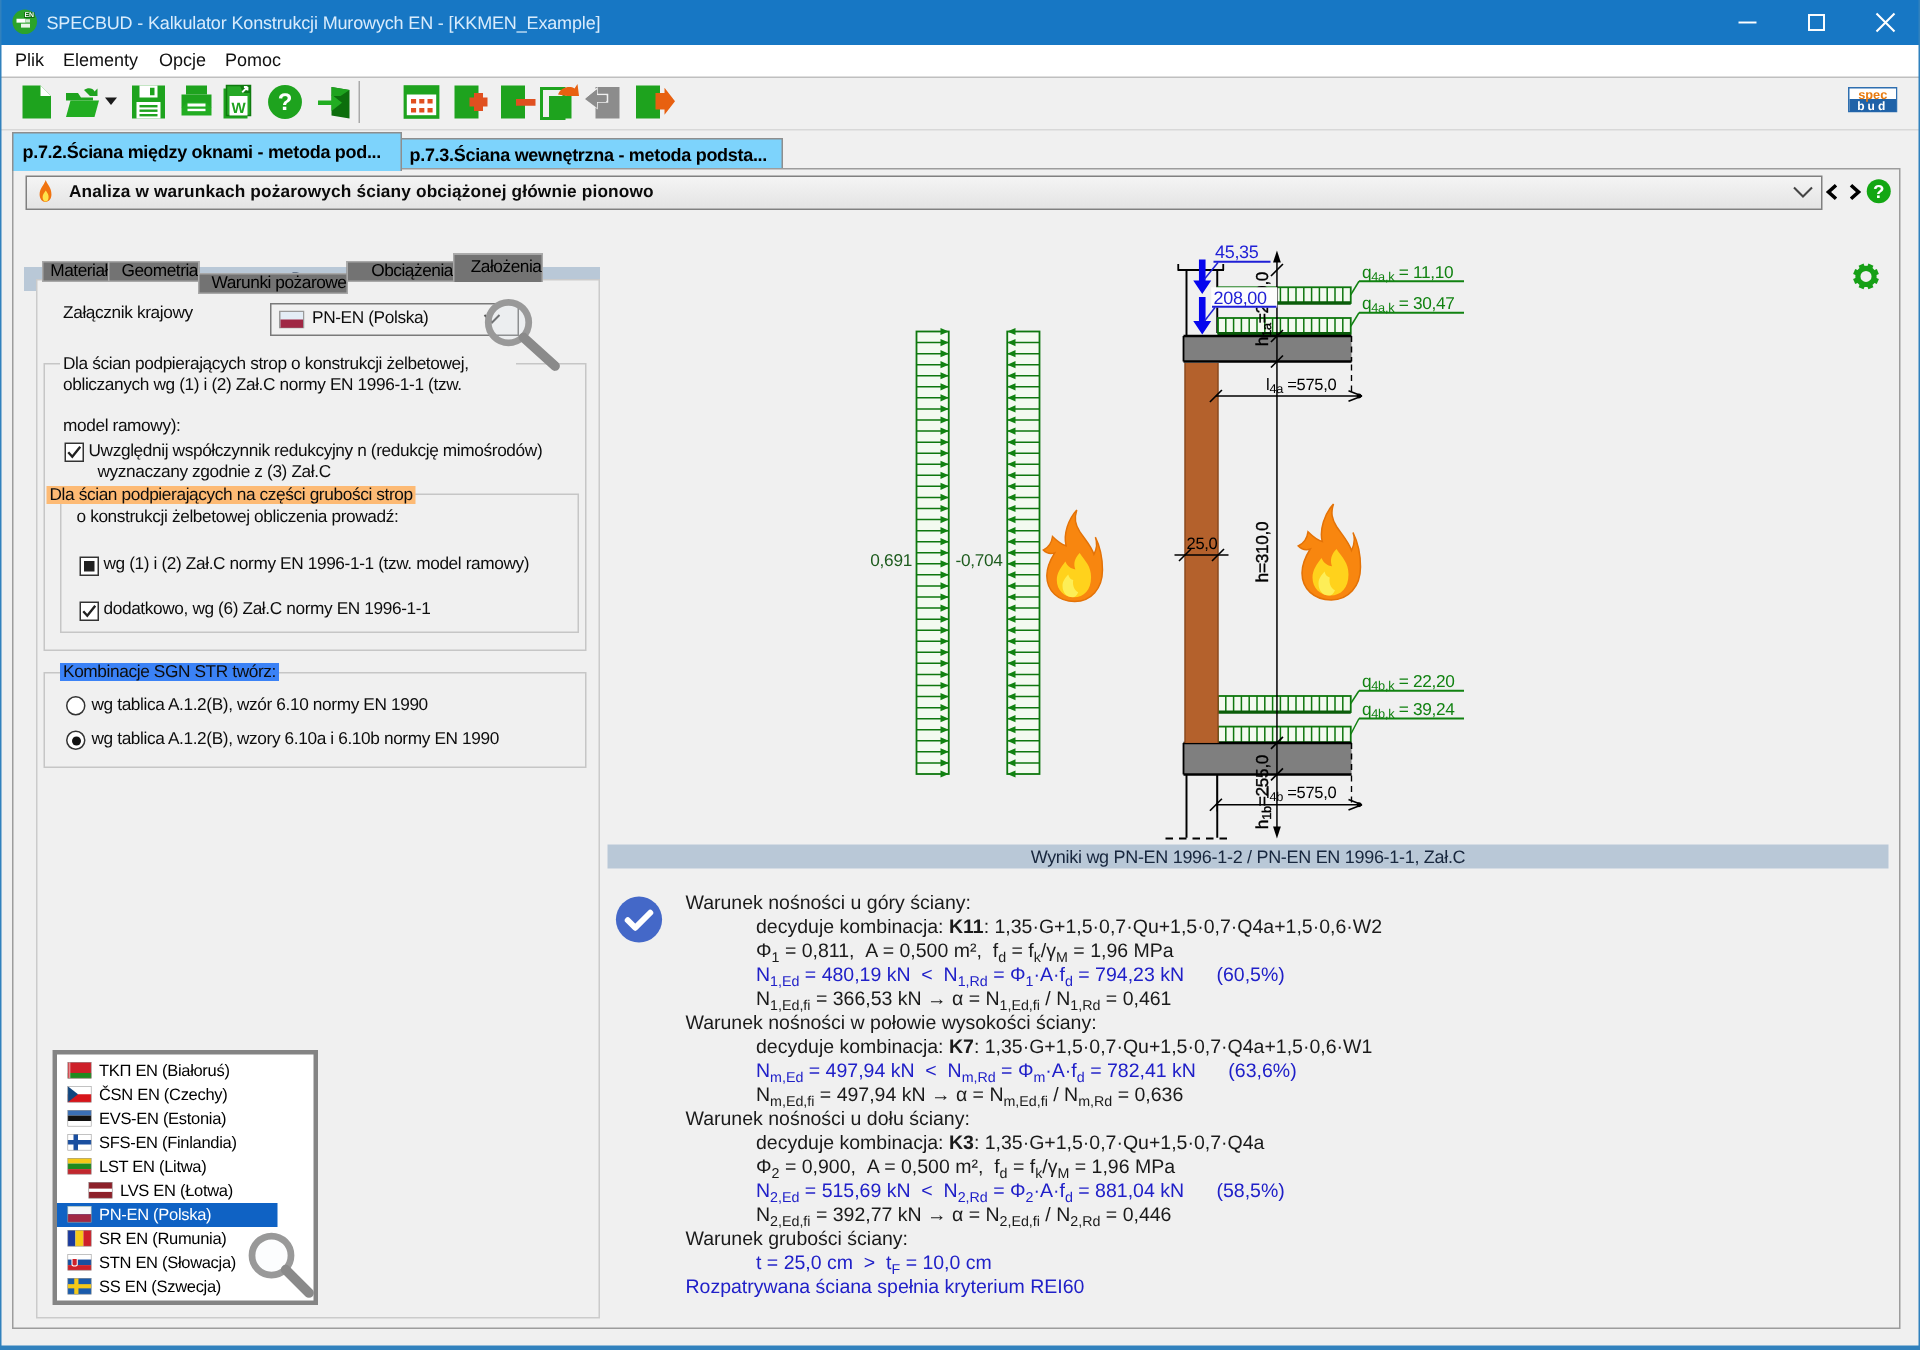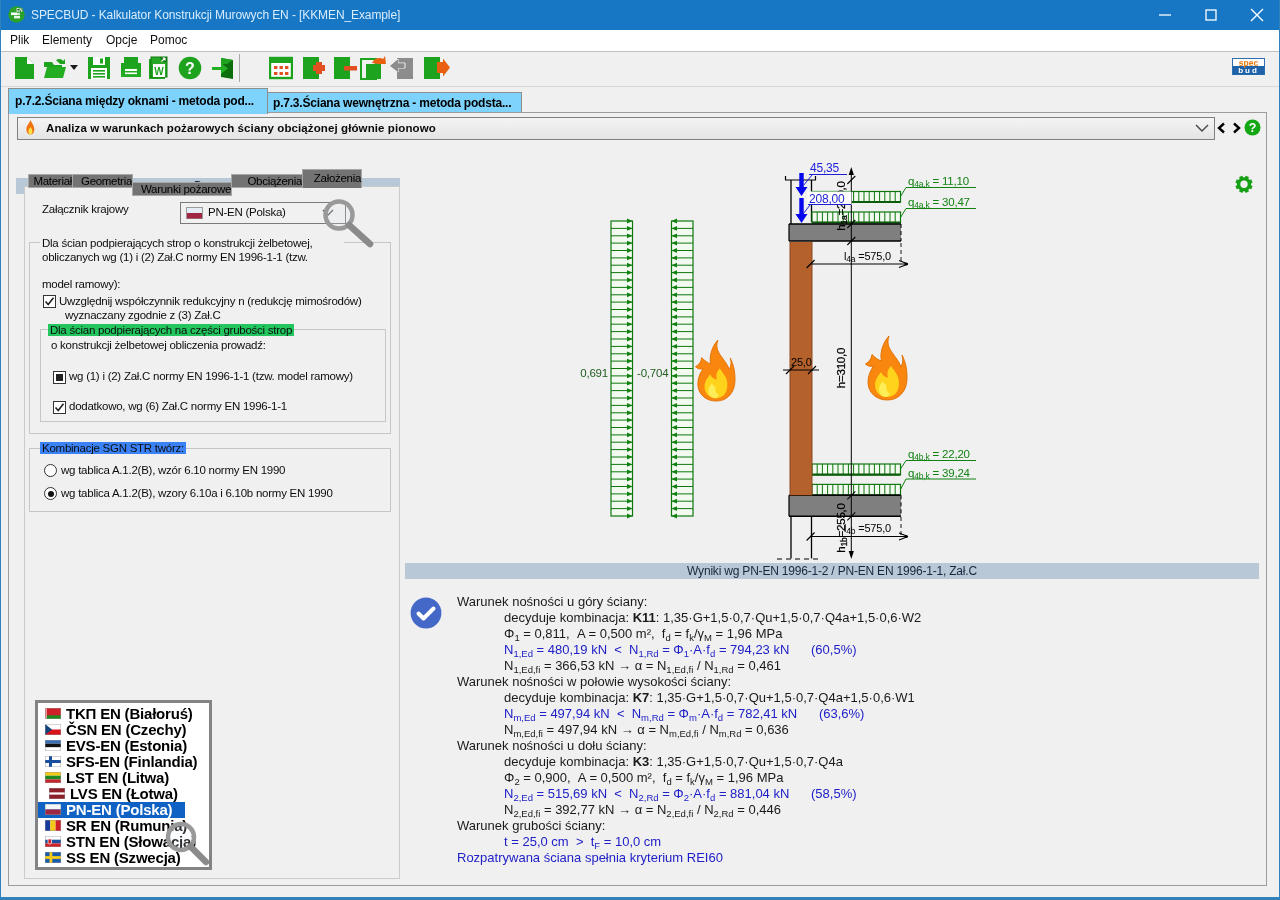--- a/index.html
+++ b/index.html
@@ -15,21 +15,21 @@
 #combotxt{left:46px;top:118px;height:20px;line-height:20px;font-weight:bold;font-size:11.5px;letter-spacing:0.1px;color:#0a0a0a;}
 .hdrbar{background:#b9c8d7;height:16px;line-height:16px;text-align:center;font-size:12px;letter-spacing:-0.2px;color:#17263d;}
 .ltab{position:absolute;border:1px solid #a8a8a8;background:#737373;font-size:11.5px;letter-spacing:-0.3px;text-align:right;white-space:nowrap;}
 #lpanel{left:24px;top:186px;width:374px;height:691px;border:1px solid #cbcbcb;background:#f0f0f0;}
 .txt{font-size:11.5px;letter-spacing:-0.25px;color:#0d0d0d;white-space:nowrap;}
 .grp{position:absolute;border:1px solid #c6c6c6;background:#f0f0f0;}
 .grplbl{position:absolute;background:#f0f0f0;padding:0 2px;}
 .cb{position:absolute;width:11px;height:11px;border:1px solid #333;background:#fff;}
 .rd{position:absolute;width:11px;height:11px;border:1px solid #333;background:#fff;border-radius:50%;}
 #countrylist{left:35px;top:700px;width:171px;height:164px;border:3px solid #848484;background:#fff;}
-.crow{position:absolute;left:0;width:147px;height:16px;line-height:16px;font-size:15px;letter-spacing:-0.2px;color:#000;white-space:nowrap;font-weight:bold;}
+.crow{position:absolute;left:0;width:147px;height:16px;line-height:16px;font-size:11px;letter-spacing:-0.2px;color:#000;white-space:nowrap;}
 .crow .flg{position:absolute;left:7px;top:2px;}
 .crow .ctx{position:absolute;left:28px;top:0;}
 #results{left:457px;top:594px;width:800px;font-size:13px;letter-spacing:0;line-height:16px;color:#1a1a1a;}
 #results div{height:16px;line-height:16px;white-space:nowrap;}
 #results .i{padding-left:47px;}
 #results .b{color:#2020c8;}
 #results sub{font-size:9.5px;letter-spacing:0;vertical-align:baseline;position:relative;top:2.5px;line-height:0;}
 #botborder{left:0;top:897px;width:1280px;height:3px;background:#3181bd;}
 .sideborder{top:0;width:1px;height:900px;background:#3181bd;}
 </style></head>
@@ -216,21 +216,21 @@
 <div class="abs txt" style="left:42px;top:251px">obliczanych wg (1) i (2) Zał.C normy EN 1996-1-1 (tzw.</div>
 <div class="abs txt" style="left:42px;top:278px">model ramowy):</div>
 <div class="abs cb" style="left:43px;top:295px"></div>
 <svg class="abs" style="left:44px;top:296px" width="11" height="11">
         <path d="M1.5,5.5 L4.2,8.5 L9.5,1.8" fill="none" stroke="#222" stroke-width="1.6"></path>
       </svg>
 <div class="abs txt" style="left:59px;top:295px">Uwzględnij współczynnik redukcyjny n (redukcję mimośrodów)</div>
 <div class="abs txt" style="left:65px;top:309px">wyznaczany zgodnie z (3) Zał.C</div>
 
 <div class="abs grp" style="left:40px;top:329px;width:344px;height:91px"></div>
-<div class="abs grplbl txt" style="left:48px;top:324px;background:#22c55e">Dla ścian podpierających na części grubości strop</div>
+<div class="abs grplbl txt" style="left:31px;top:324px;background:#fdba74">Dla ścian podpierających na części grubości strop</div>
 <div class="abs txt" style="left:51px;top:339px">o konstrukcji żelbetowej obliczenia prowadź:</div>
 <div class="abs cb" style="left:53px;top:371px"></div>
 <div class="abs" style="left:56px;top:374px;width:7px;height:7px;background:#222"></div>
 <div class="abs txt" style="left:69px;top:370px">wg (1) i (2) Zał.C normy EN 1996-1-1 (tzw. model ramowy)</div>
 <div class="abs cb" style="left:53px;top:401px"></div>
 <svg class="abs" style="left:54px;top:402px" width="11" height="11">
         <path d="M1.5,5.5 L4.2,8.5 L9.5,1.8" fill="none" stroke="#222" stroke-width="1.6"></path>
       </svg>
 <div class="abs txt" style="left:69px;top:400px">dodatkowo, wg (6) Zał.C normy EN 1996-1-1</div>
 
@@ -284,21 +284,21 @@
       </div>
 <div class="crow" style="left:38px;top:770px">
         <svg class="flg" width="16" height="11">
           <rect width="16" height="3.7" fill="#f5c918"></rect>
           <rect y="3.7" width="16" height="3.7" fill="#1f8a1f"></rect>
           <rect y="7.4" width="16" height="3.6" fill="#c1272d"></rect>
           <rect width="16" height="11" fill="none" stroke="#999" stroke-width="0.8"></rect>
         </svg>
         <span class="ctx">LST EN (Litwa)</span>
       </div>
-<div class="crow" style="left:42px;top:786px">
+<div class="crow" style="left:52px;top:786px">
         <svg class="flg" width="16" height="11">
           <rect width="16" height="11" fill="#8d2029"></rect>
           <rect y="4.4" width="16" height="2.2" fill="#fff"></rect>
           <rect width="16" height="11" fill="none" stroke="#999" stroke-width="0.8"></rect>
         </svg>
         <span class="ctx">LVS EN (Łotwa)</span>
       </div>
 <div class="crow" style="left:38px;top:802px;background:#0f62c4;color:#fff">
         <svg class="flg" width="16" height="11">
           <rect width="16" height="5.5" fill="#f4f7fa"></rect>

